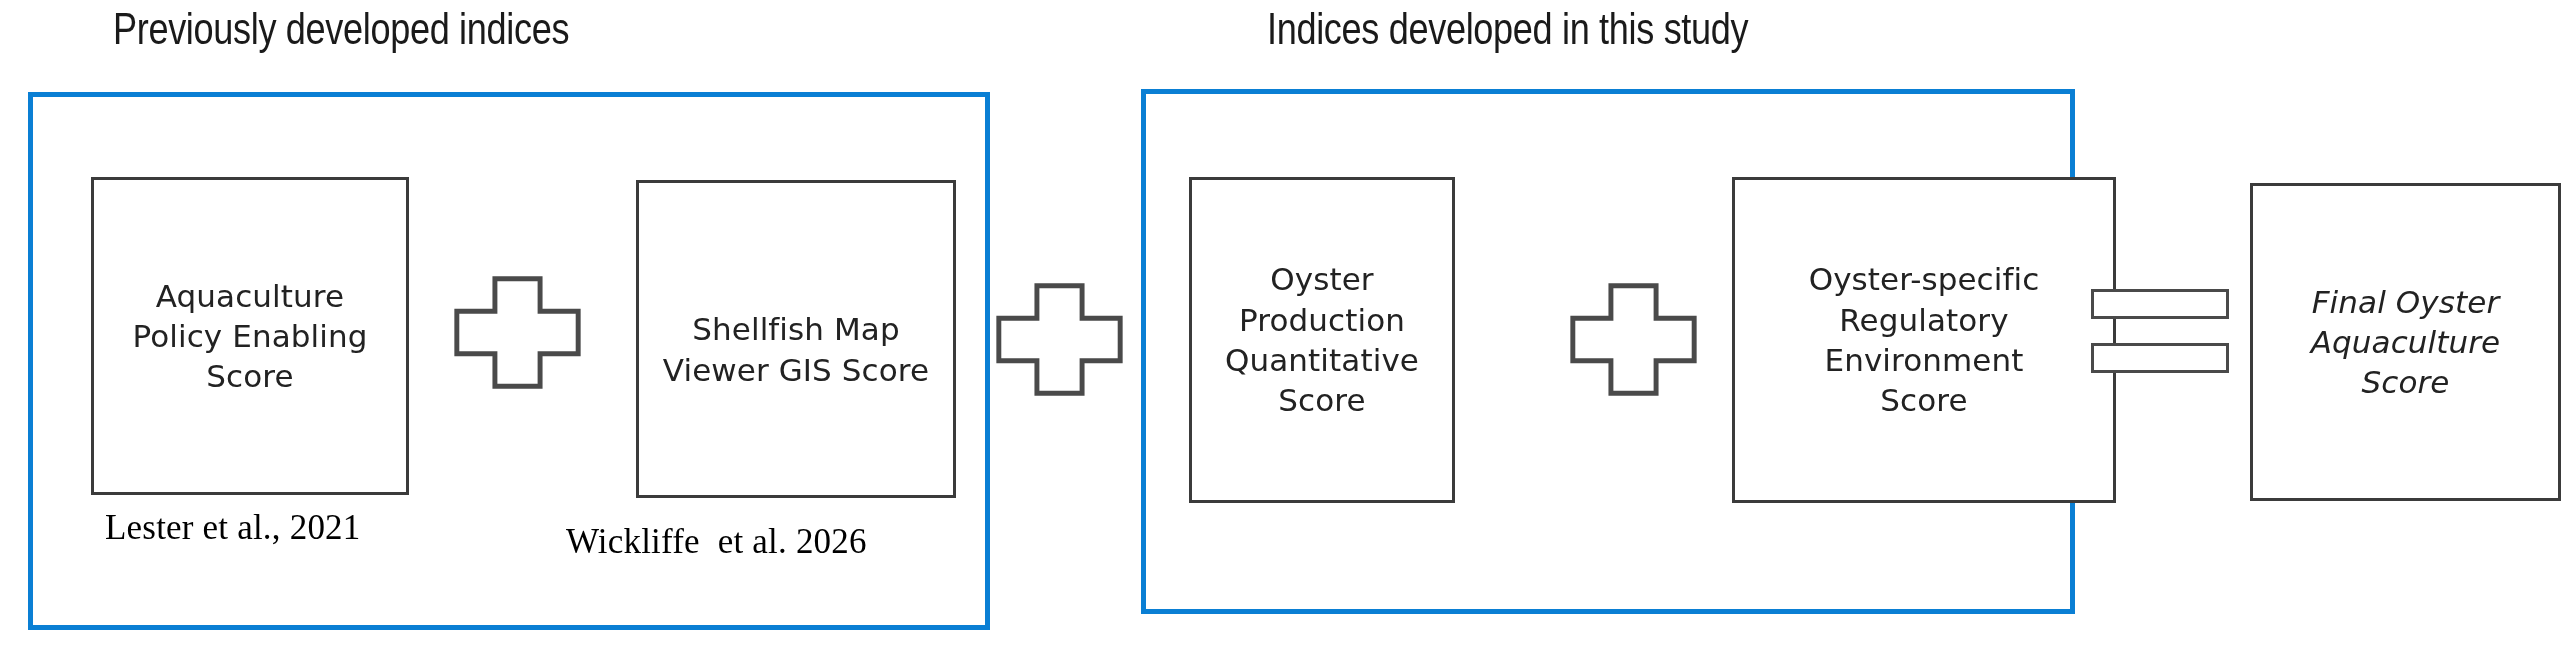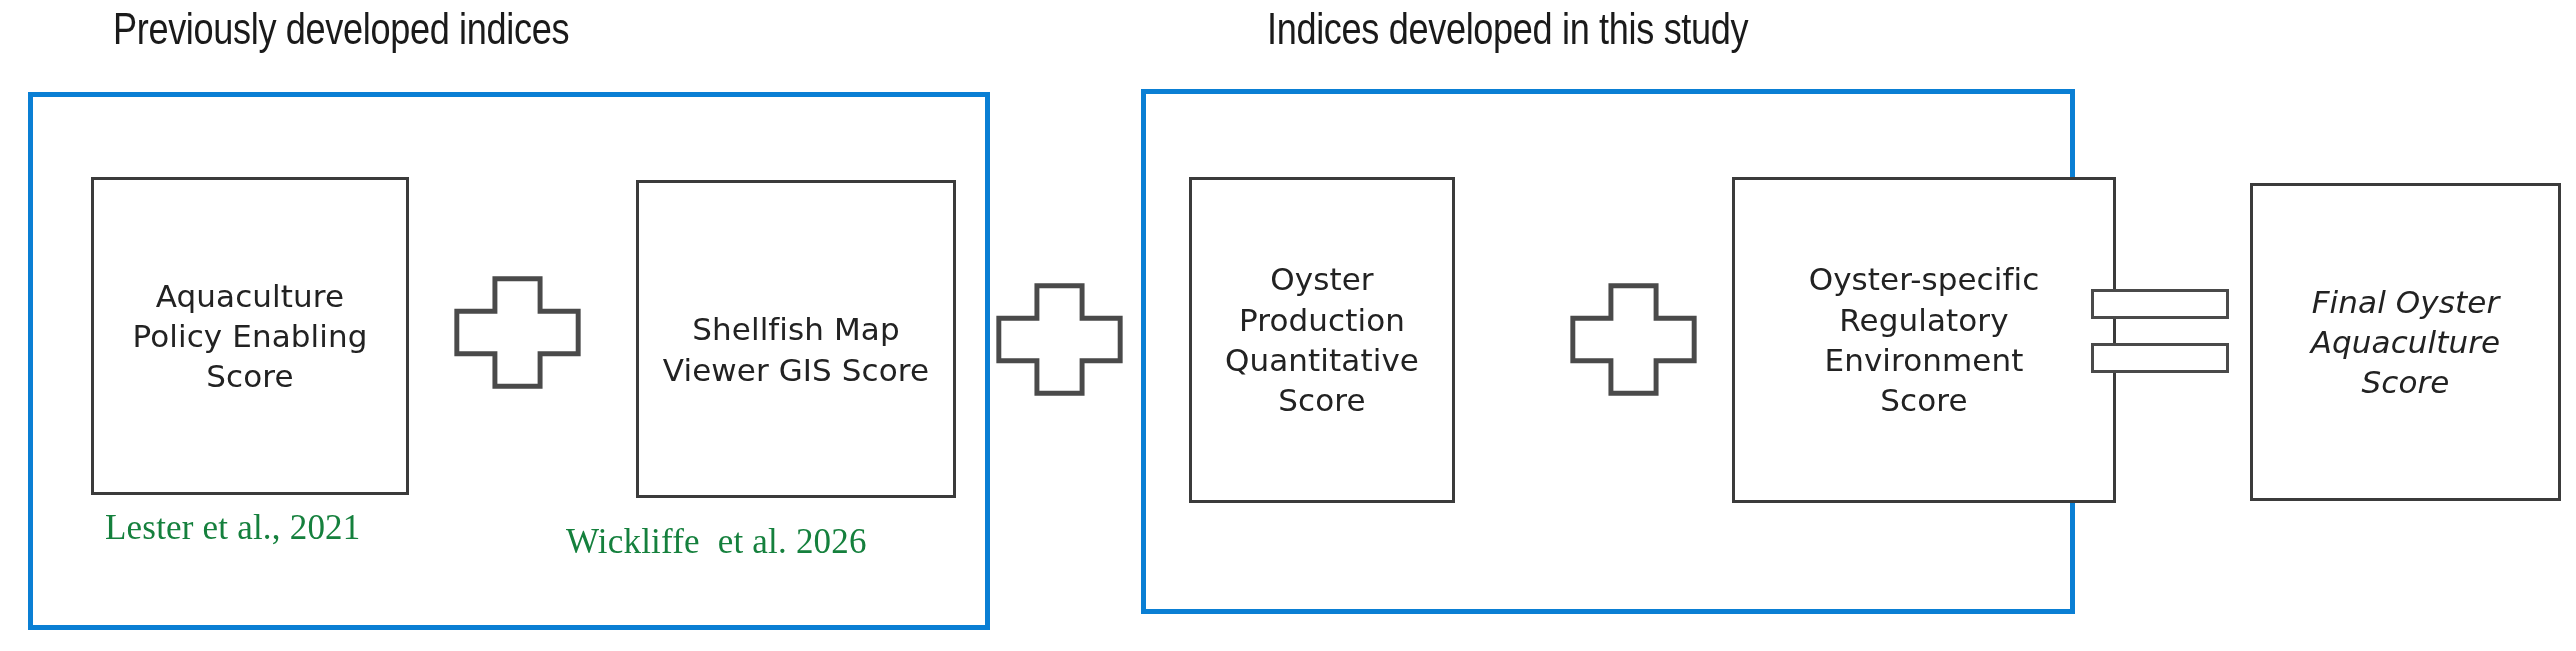--- a/index.html
+++ b/index.html
@@ -137,21 +137,21 @@
     box-sizing: border-box;
   }
   #equals-op .eq-bar.top { top: 0; }
   #equals-op .eq-bar.bottom { top: 54px; }
 
   
   .citation {
     position: absolute;
     font-family: "Liberation Serif", serif;
     font-size: 35px;
-    color: #15803d;
+    color: #000000;
     white-space: pre;
     letter-spacing: 0.2px;
   }
   #citation-lester { left: 105px; top: 508px; }
   #citation-wickliffe { left: 566px; top: 522px; }
 </style>
 </head>
 <body>
 
 <div class="section-header" id="header-previous">Previously developed indices</div>

